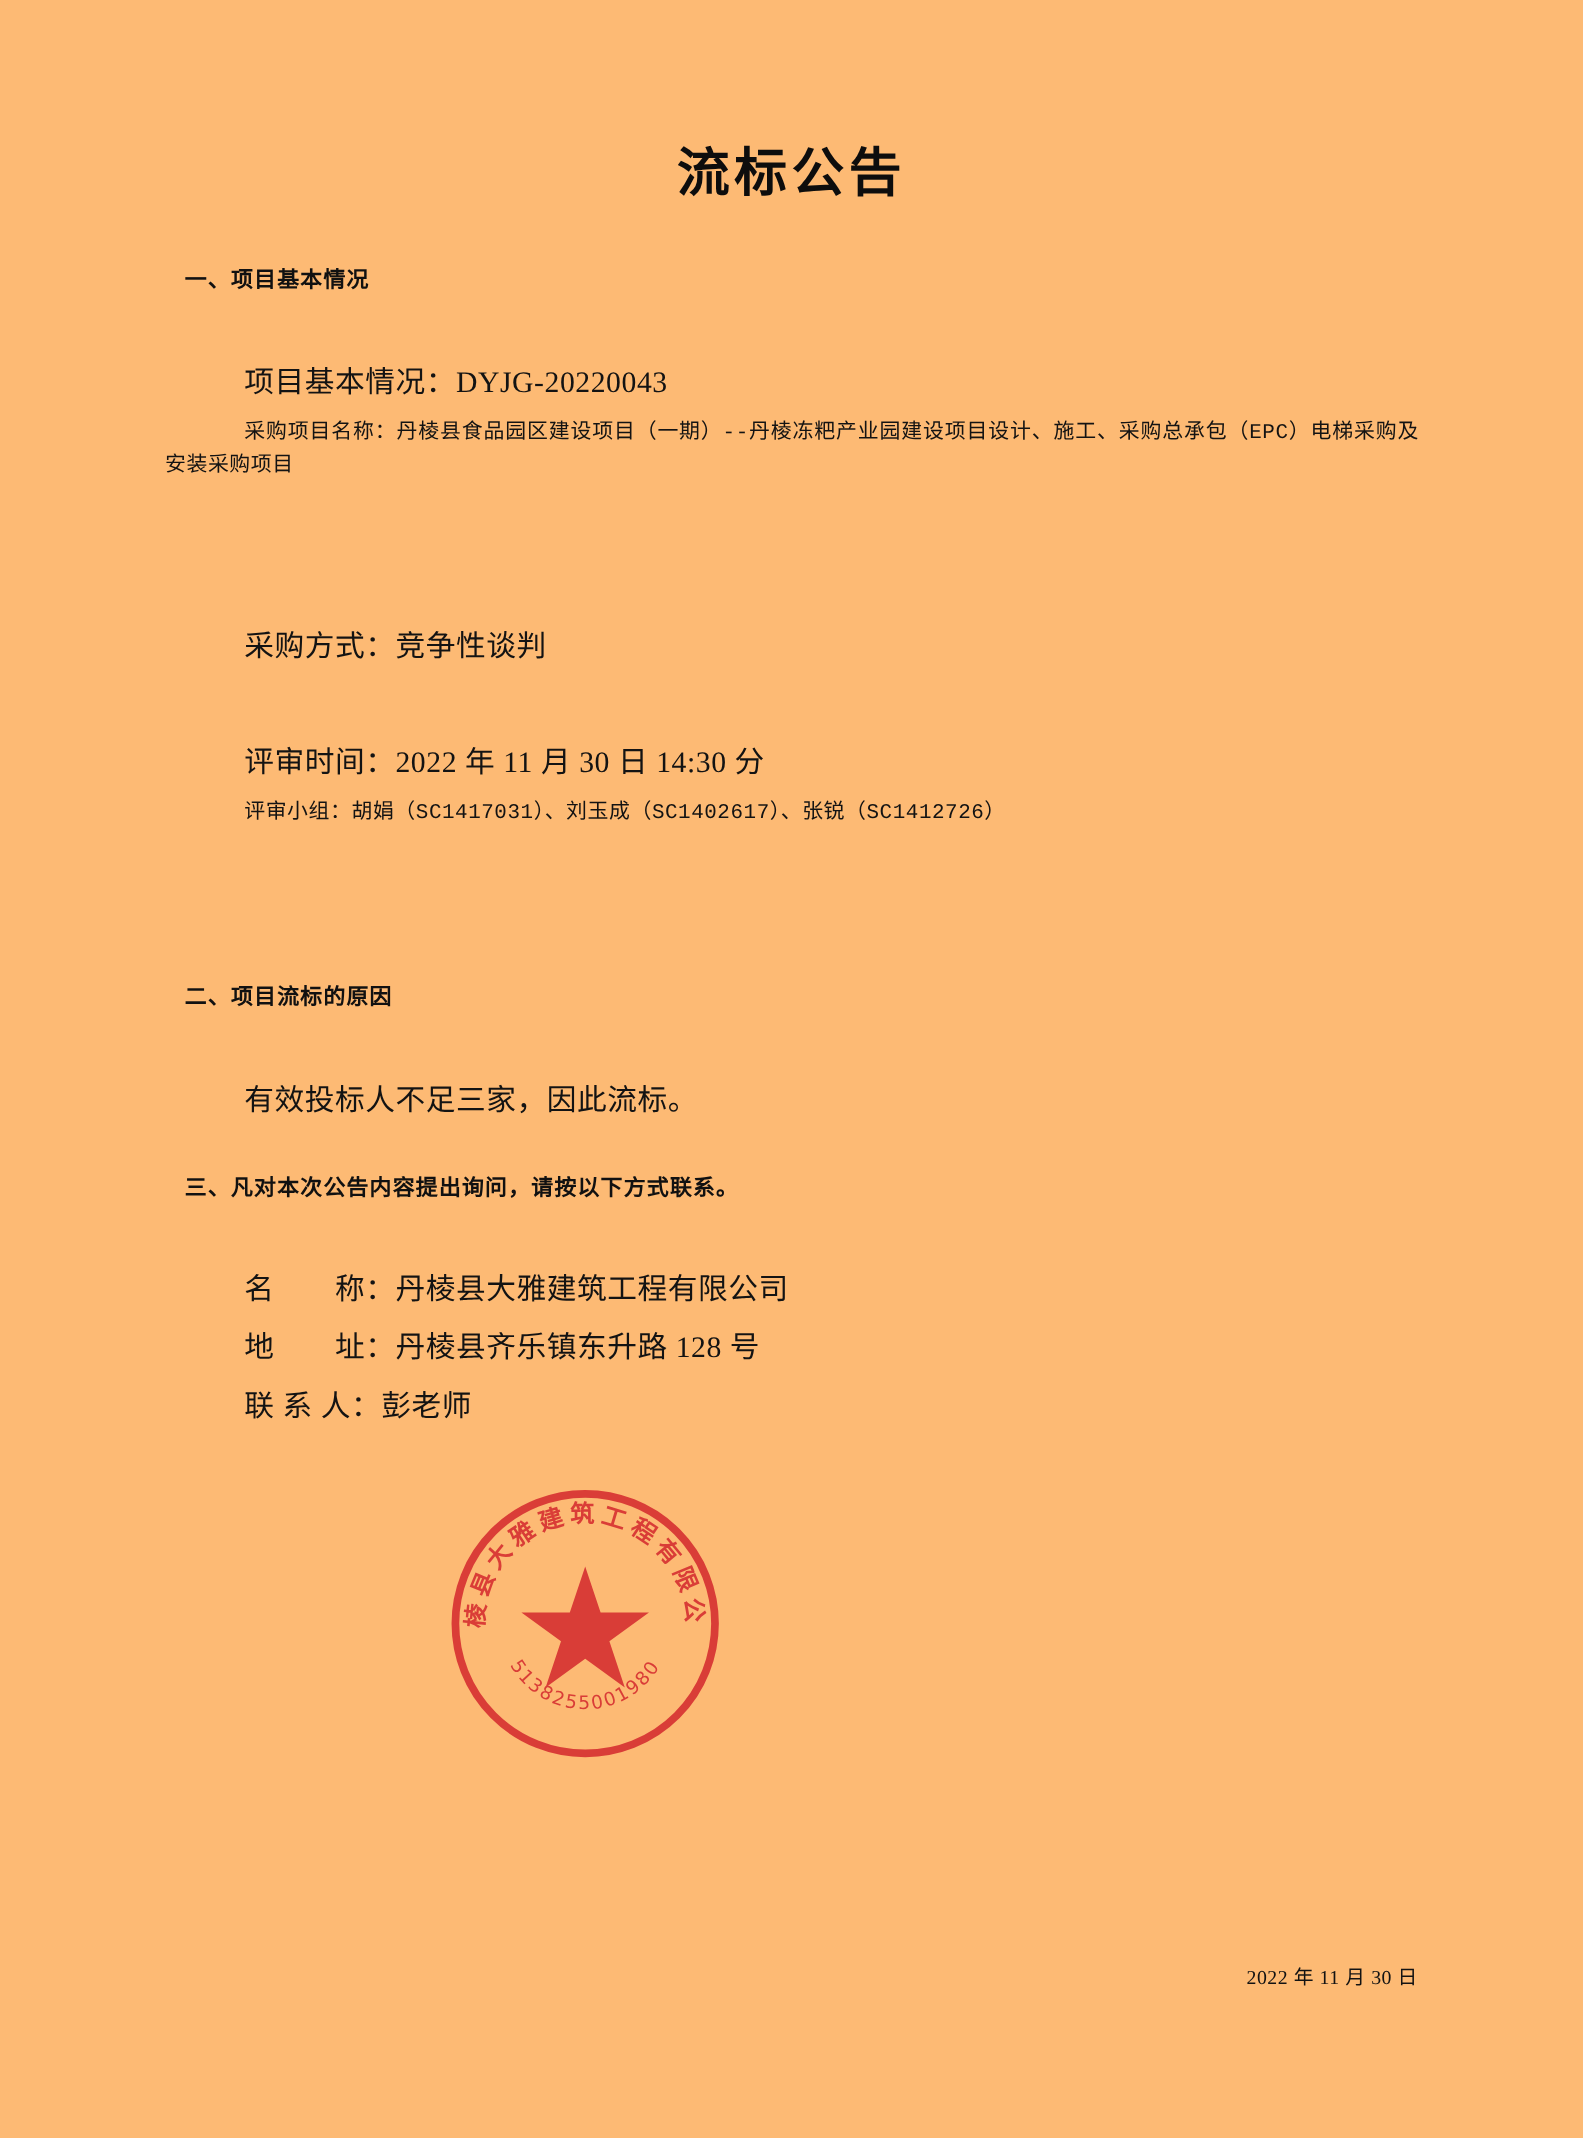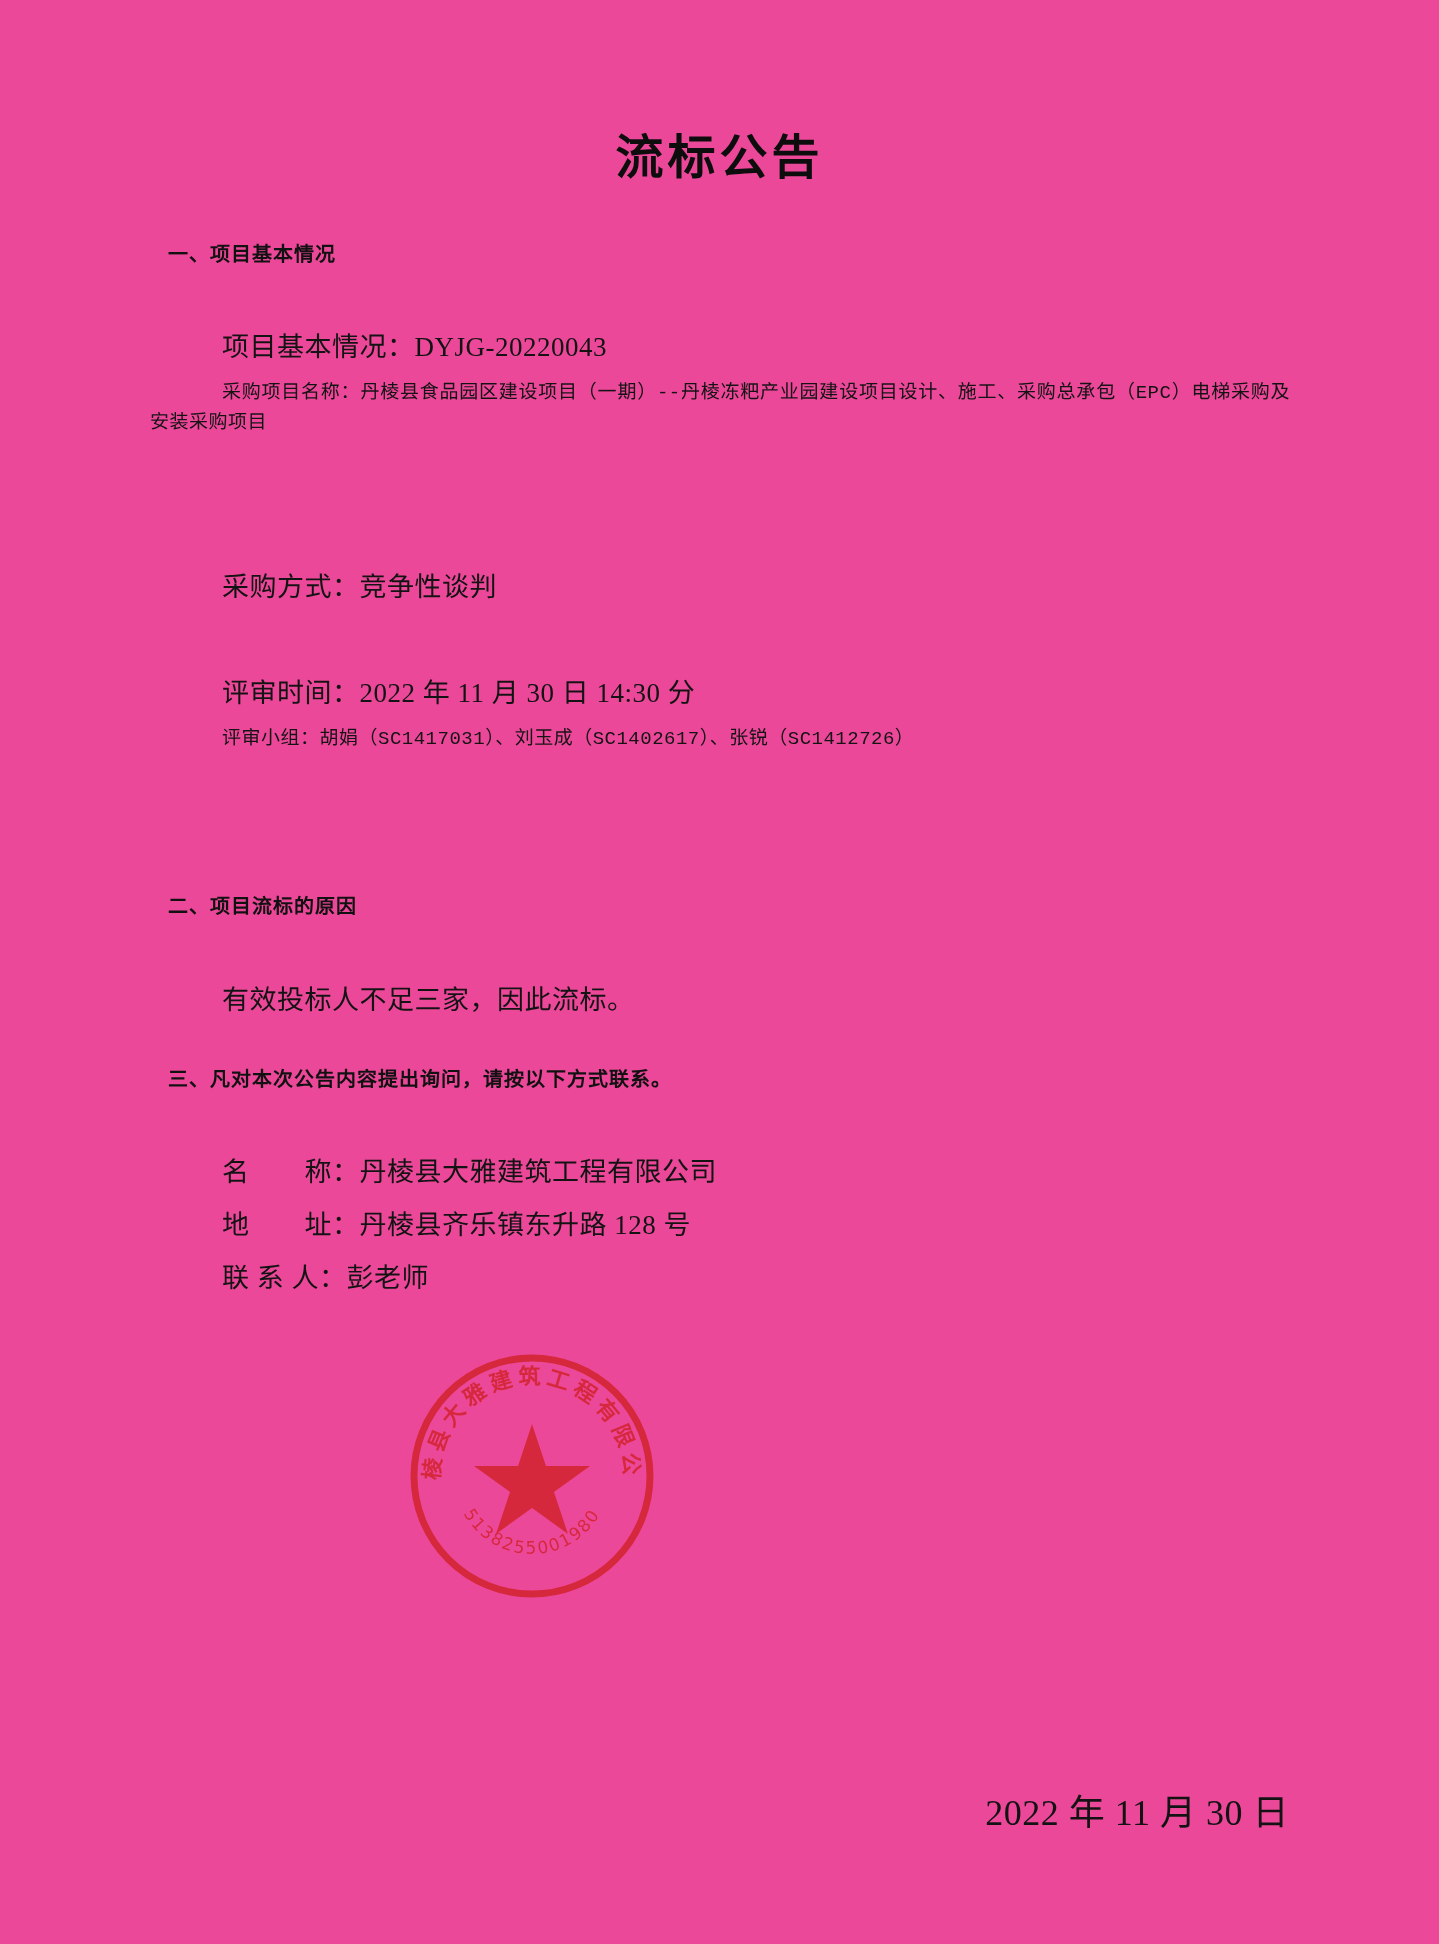--- a/index.html
+++ b/index.html
@@ -14,21 +14,21 @@
     font-family: "Liberation Serif", "DejaVu Serif", serif;
     color: #101010;
     overflow: hidden;
   }
   .page {
     position: absolute;
     left: 0;
     top: 0;
     width: 1439px;
     height: 1944px;
-    background: #ec4899;
+    background: #fdba74;
   }
   .doc-title {
     position: absolute;
     left: 0;
     top: 118px;
     width: 1439px;
     text-align: center;
     font-family: "DejaVu Serif", "Liberation Serif", serif;
     font-weight: bold;
     font-size: 48px;
@@ -59,21 +59,21 @@
     line-height: 30px;
     letter-spacing: 0.5px;
     color: #131313;
     text-align: justify;
   }
   .date-line {
     position: absolute;
     right: 150px;
     top: 1783px;
     font-family: "Liberation Serif", "DejaVu Serif", serif;
-    font-size: 36px;
+    font-size: 18px;
     letter-spacing: 0.5px;
     color: #131313;
     white-space: nowrap;
   }
   
   .seal {
     position: absolute;
     left: 408px;
     top: 1352px;
     width: 248px;

